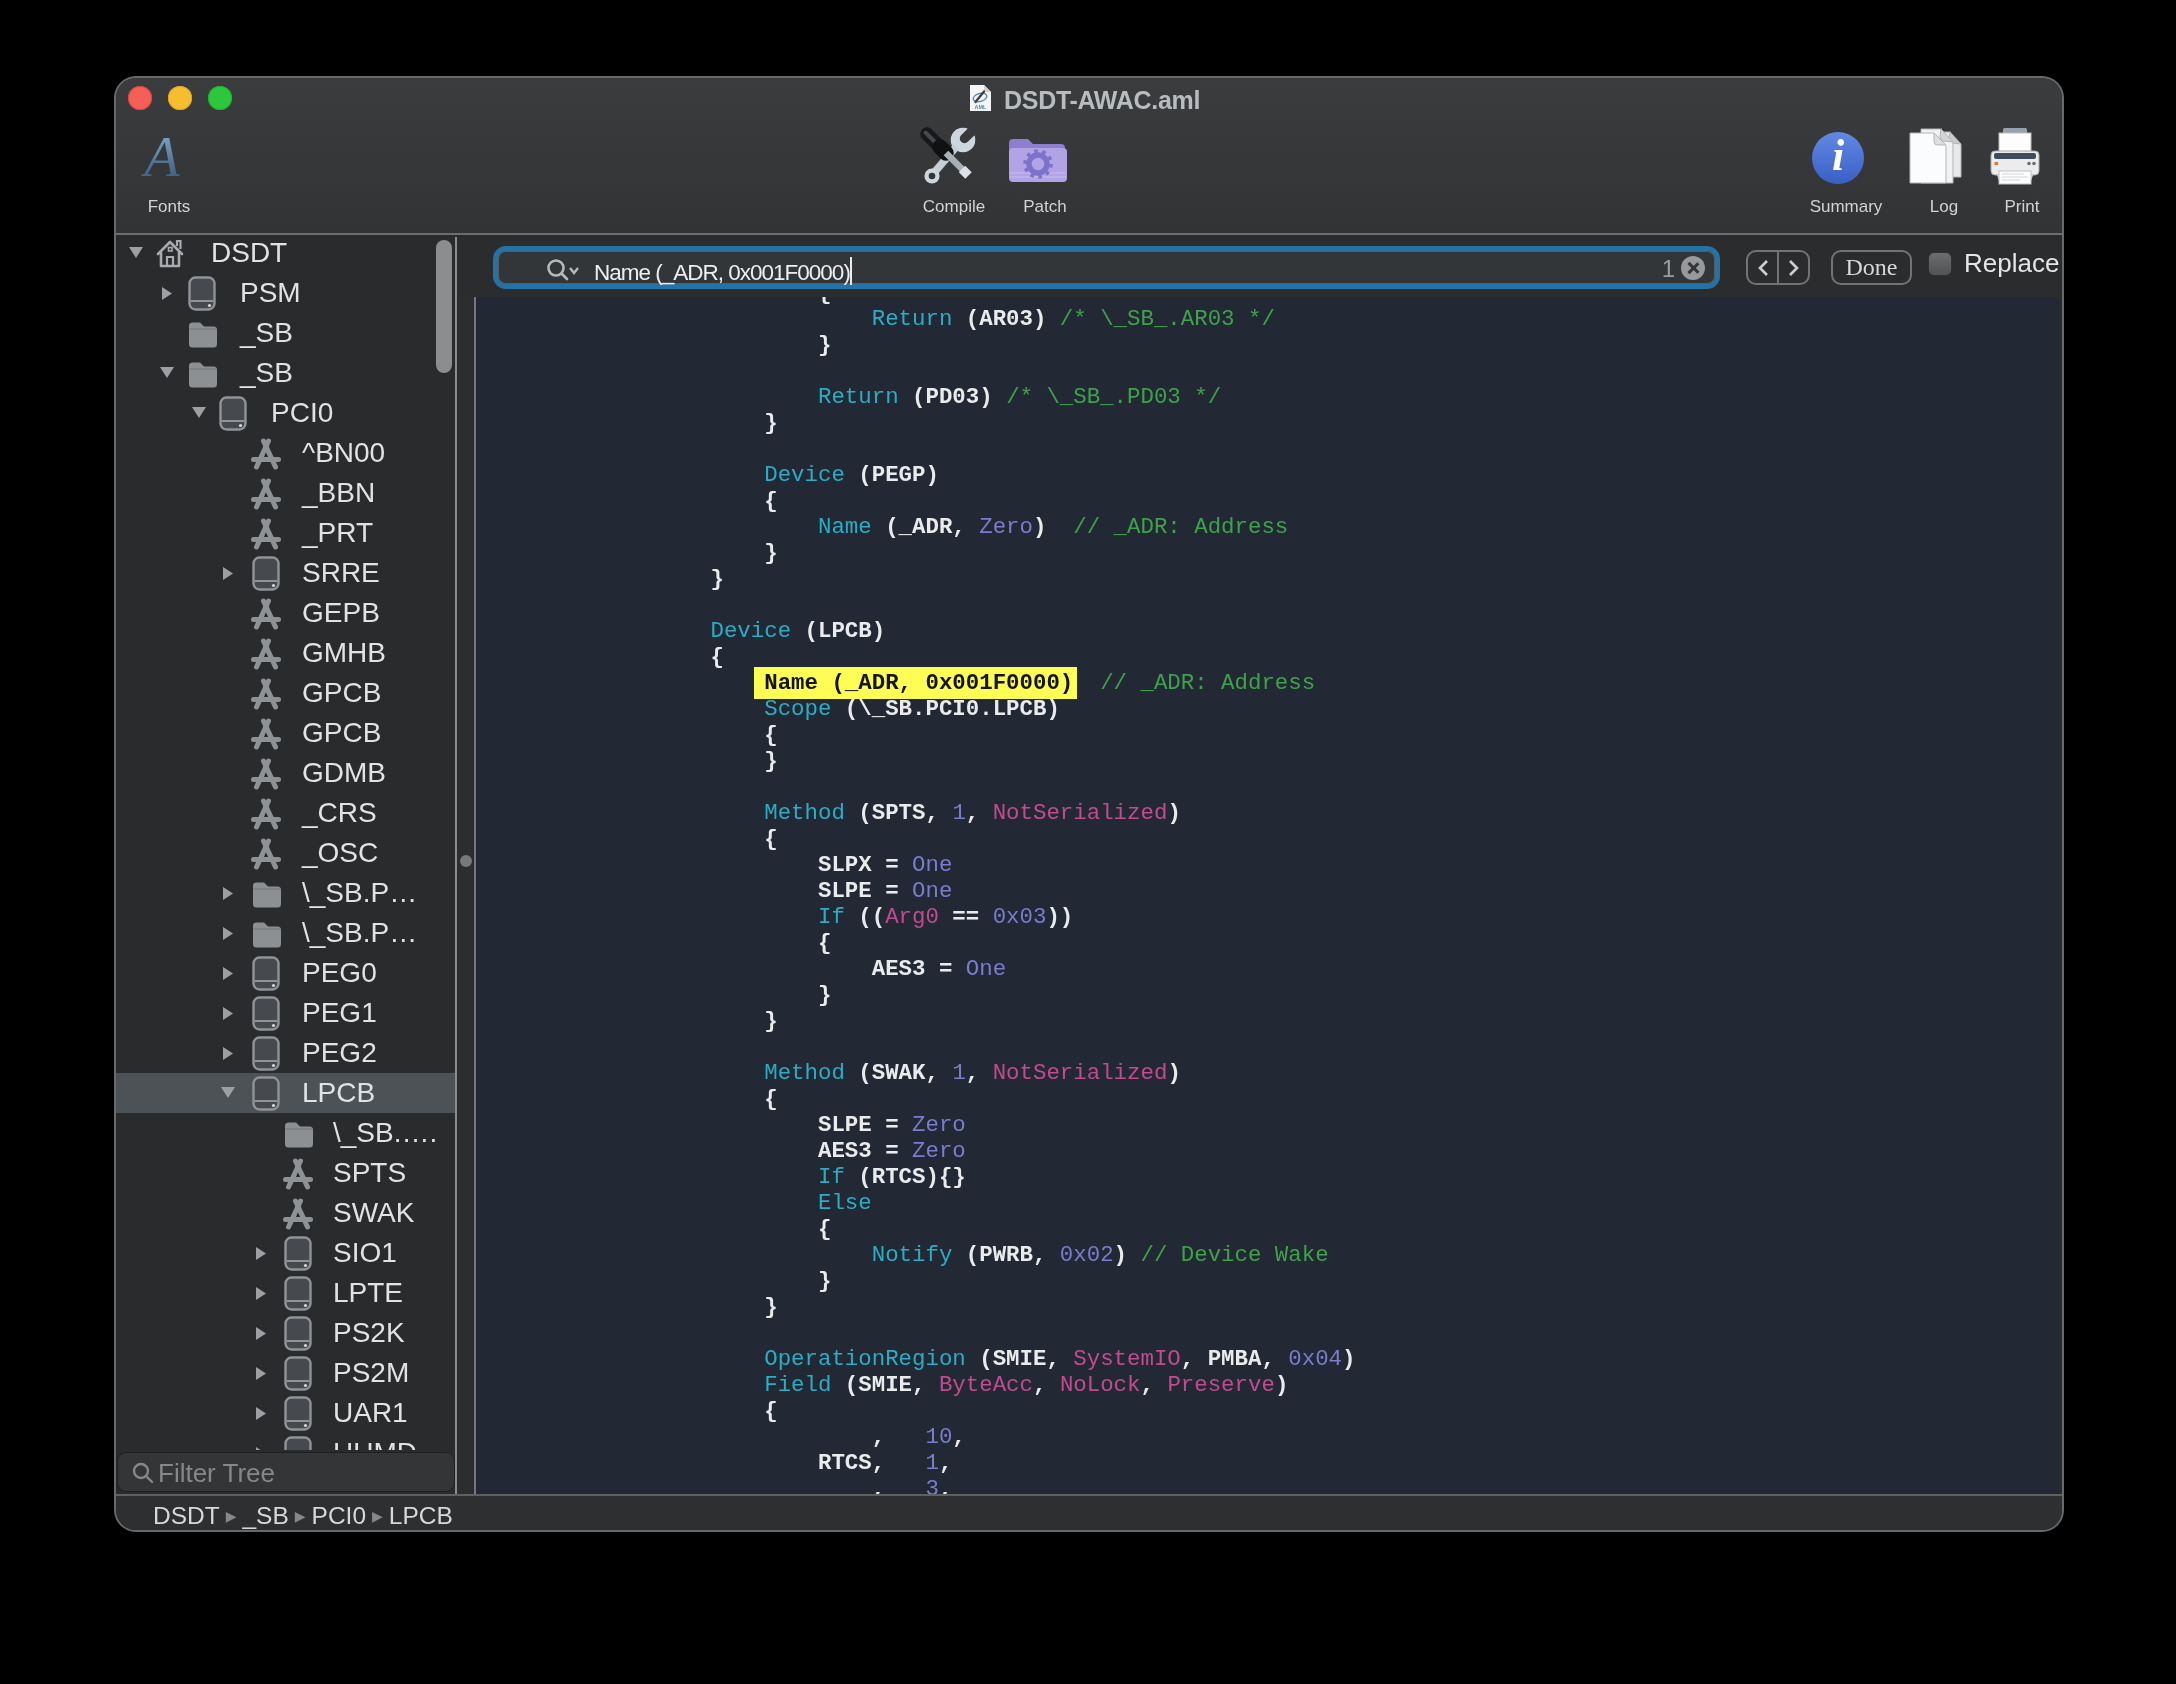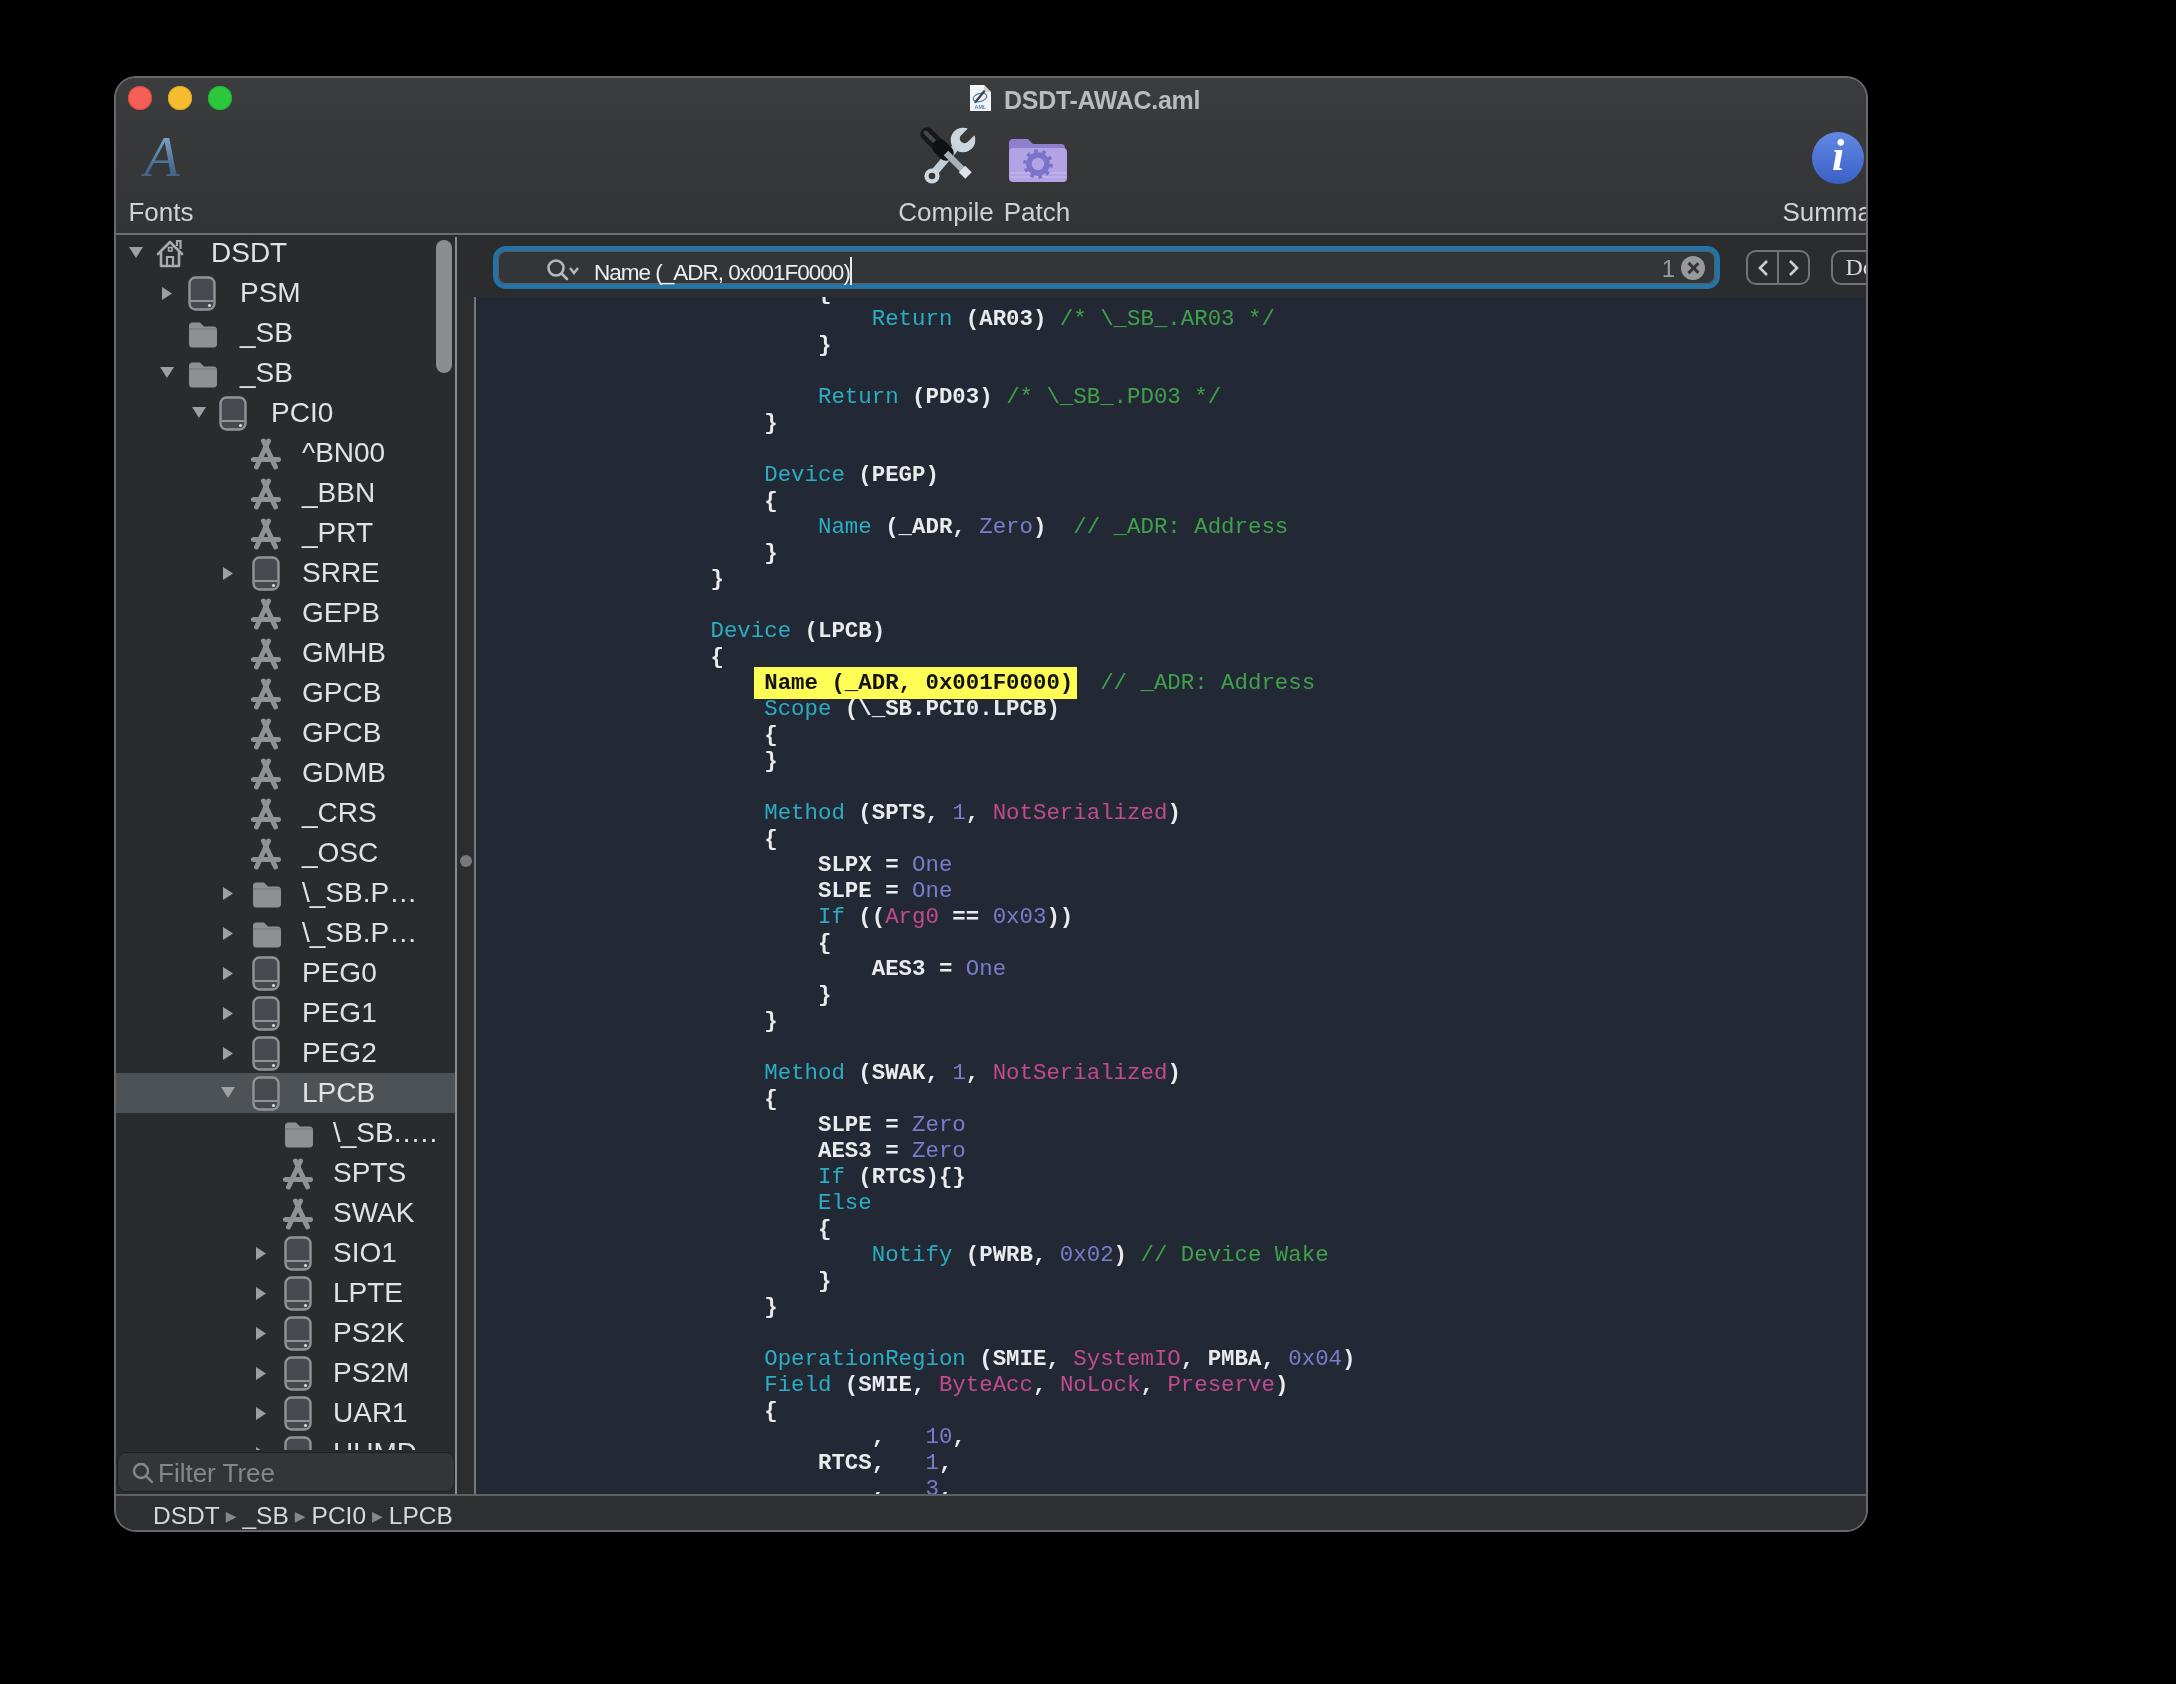--- a/index.html
+++ b/index.html
@@ -1,26 +1,26 @@
 <!DOCTYPE html>
 <html><head><meta charset="utf-8">
 <style>
 * { margin:0; padding:0; box-sizing:border-box; }
 html,body { width:2176px; height:1684px; background:#000; overflow:hidden; }
 body { font-family:"Liberation Sans", sans-serif; position:relative; }
 .abs { position:absolute; }
-#win { position:absolute; left:116px; top:78px; width:1750px; height:1452px;
+#win { position:absolute; left:116px; top:78px; width:1946px; height:1452px;
   border-radius:20px; background:#292b2d; overflow:hidden;
   box-shadow:0 0 0 2px #67696b; }
 
 #hdr { position:absolute; left:0; top:0; width:100%; height:157px;
   background:linear-gradient(#3b3c3e,#313335); border-bottom:2px solid #6b6d6f; }
 .tl { position:absolute; top:8px; width:24px; height:24px; border-radius:50%; }
 #title { position:absolute; left:888px; top:8px; font-size:25px; font-weight:bold; color:#b9bcbf; letter-spacing:-0.3px; }
-.lab { position:absolute; top:119px; font-size:26px; color:#d0d2d4; text-align:center; }
+.lab { position:absolute; top:119px; font-size:17px; color:#d0d2d4; text-align:center;margin-left:8px; }
 #fontsA { position:absolute; left:14px; top:50px; width:64px; text-align:center;
   font-family:"Liberation Serif", serif; font-style:italic; font-weight:normal; font-size:58px; line-height:58px;
   background:linear-gradient(#83abcc 5%, #4a6c8e 68%, #3a5a7e); -webkit-background-clip:text; background-clip:text; color:transparent; }
 #sumc { position:absolute; left:1696px; top:54px; width:52px; height:52px; border-radius:50%;
   background:linear-gradient(#6189e2,#3a5fc6); }
 #sumc span { position:absolute; left:0; right:0; top:-2px; text-align:center; font-family:"Liberation Serif",serif;
   font-style:italic; font-weight:bold; font-size:44px; color:#fff; }
 
 #side { position:absolute; left:0; top:159px; width:339px; height:1257px; background:#292b2d; }
 #tree { position:absolute; left:0; top:0; width:100%; height:1213px; overflow:hidden; }

